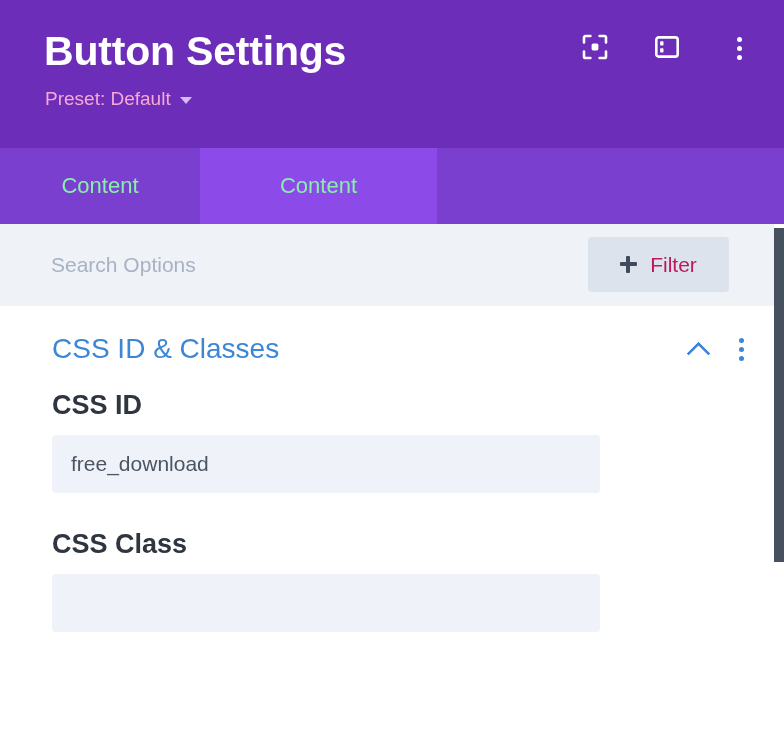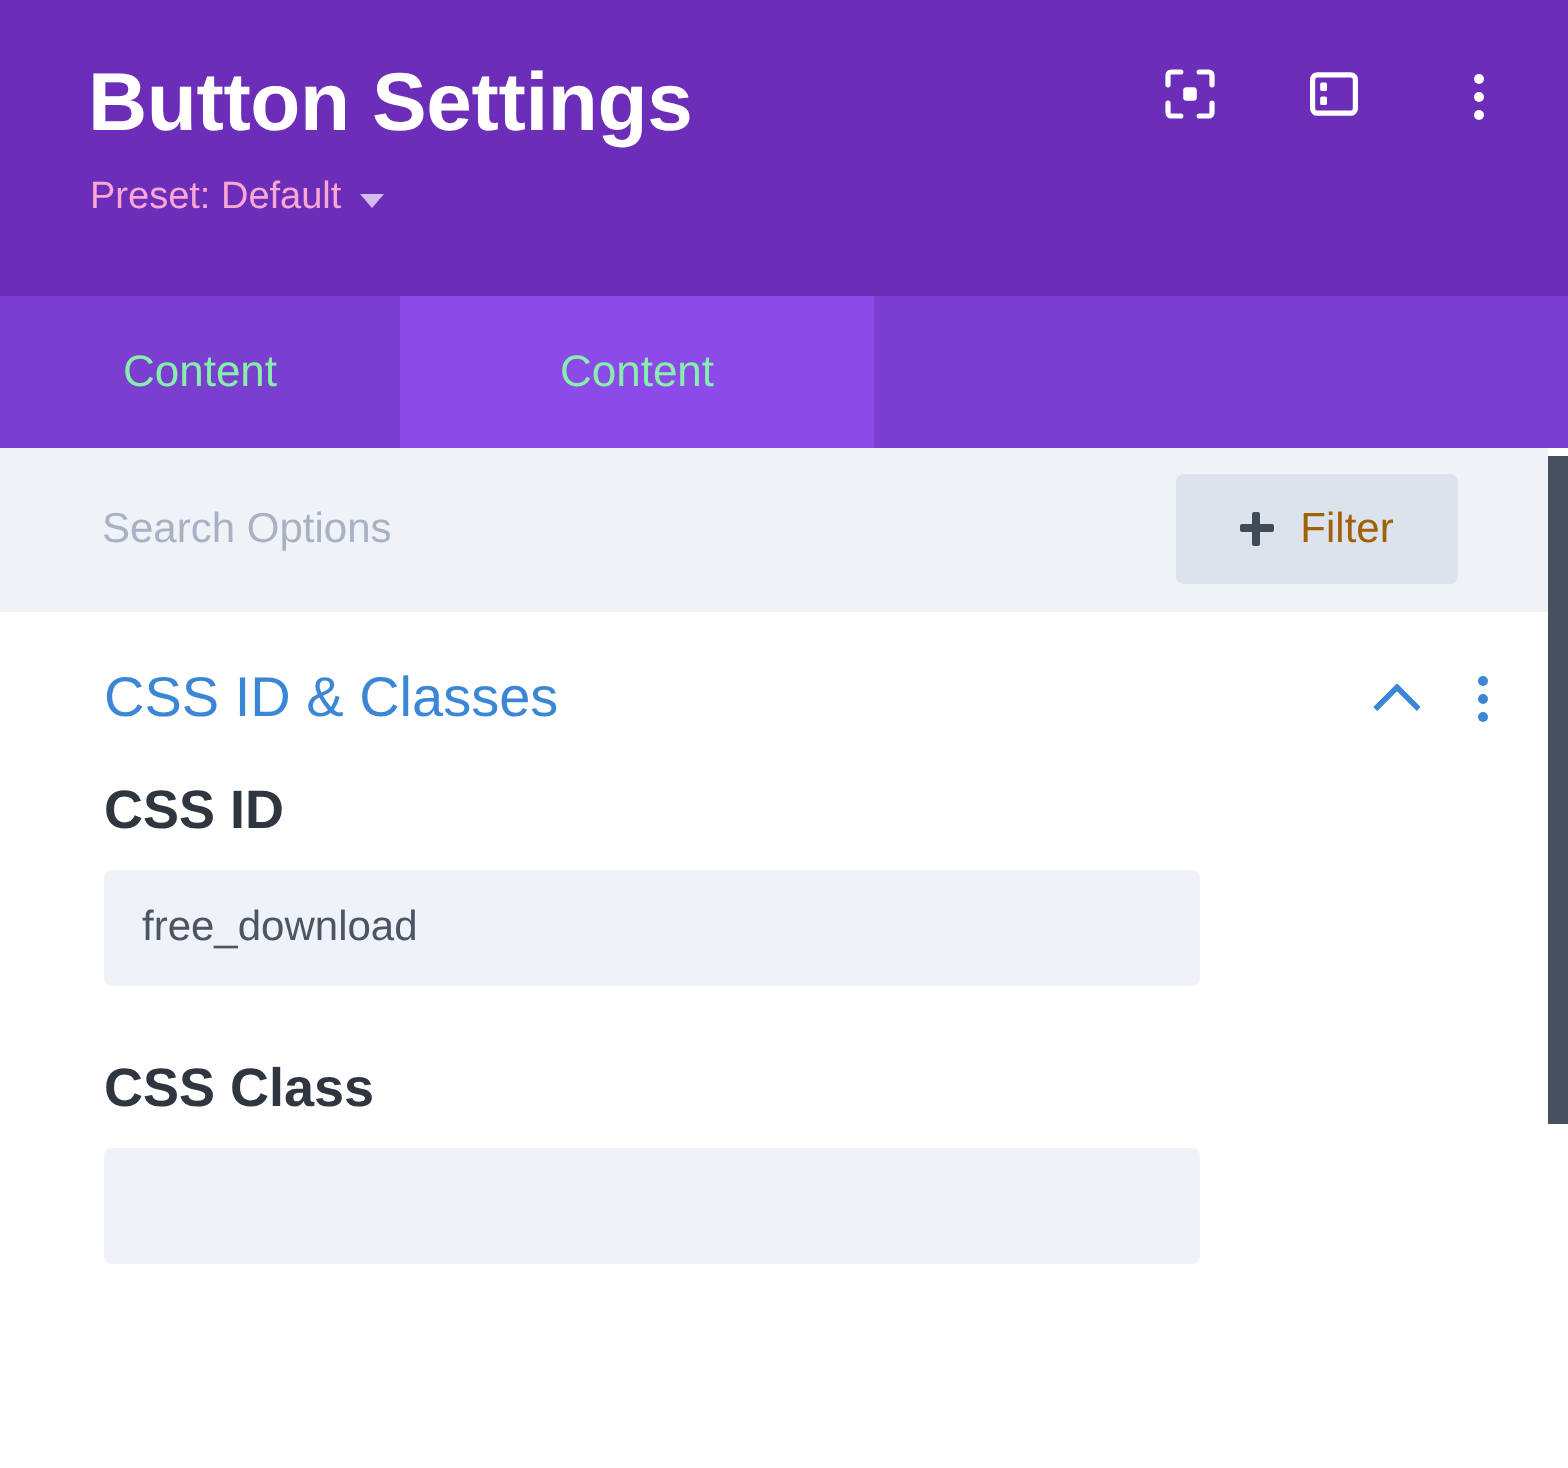--- a/index.html
+++ b/index.html
@@ -187,21 +187,21 @@
   .plus-glyph::before, .plus-glyph::after {
     content: "";
     position: absolute;
     background: #3f4a5a;
     border-radius: 1px;
   }
   .plus-glyph::before { left: 0; top: 6px; width: 17px; height: 4px; }
   .plus-glyph::after  { top: 0; left: 6px; width: 4px; height: 17px; }
   .filter-label {
     font-size: 21px;
-    color: #a16207;
+    color: #be185d;
     line-height: 24px;
   }
 
   
   .section {
     position: absolute;
     left: 0; top: 82px;
     width: 774px;
   }
 

